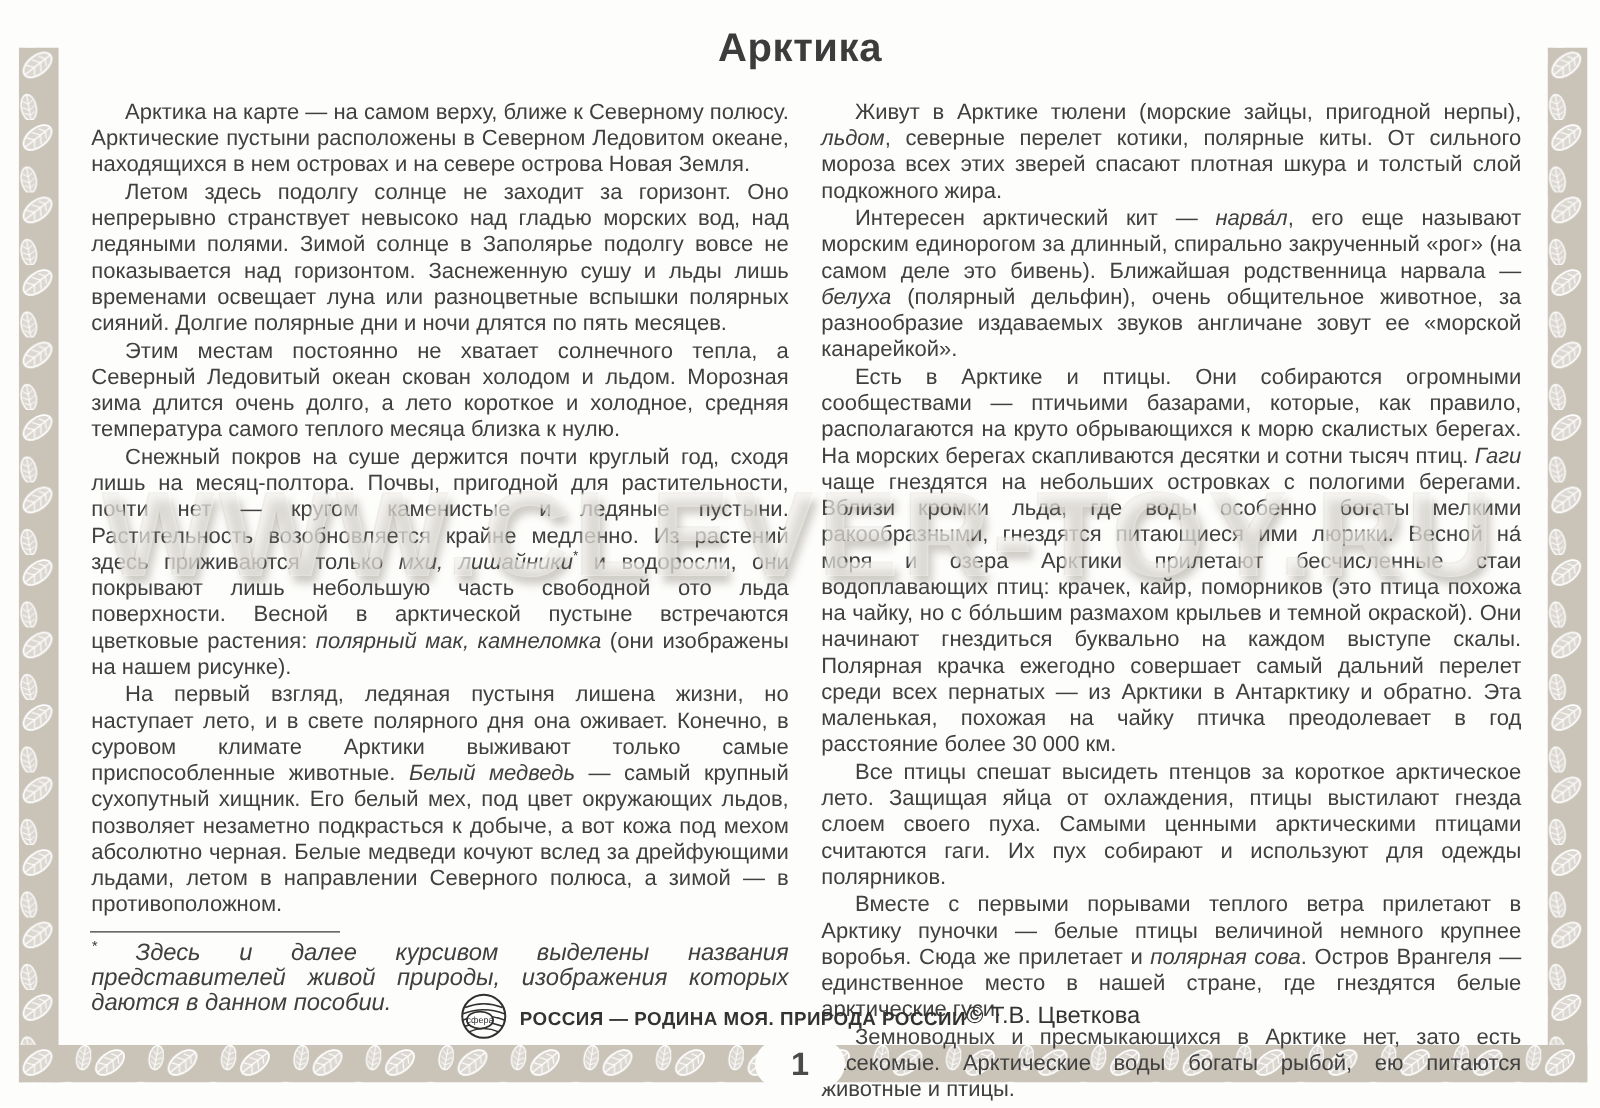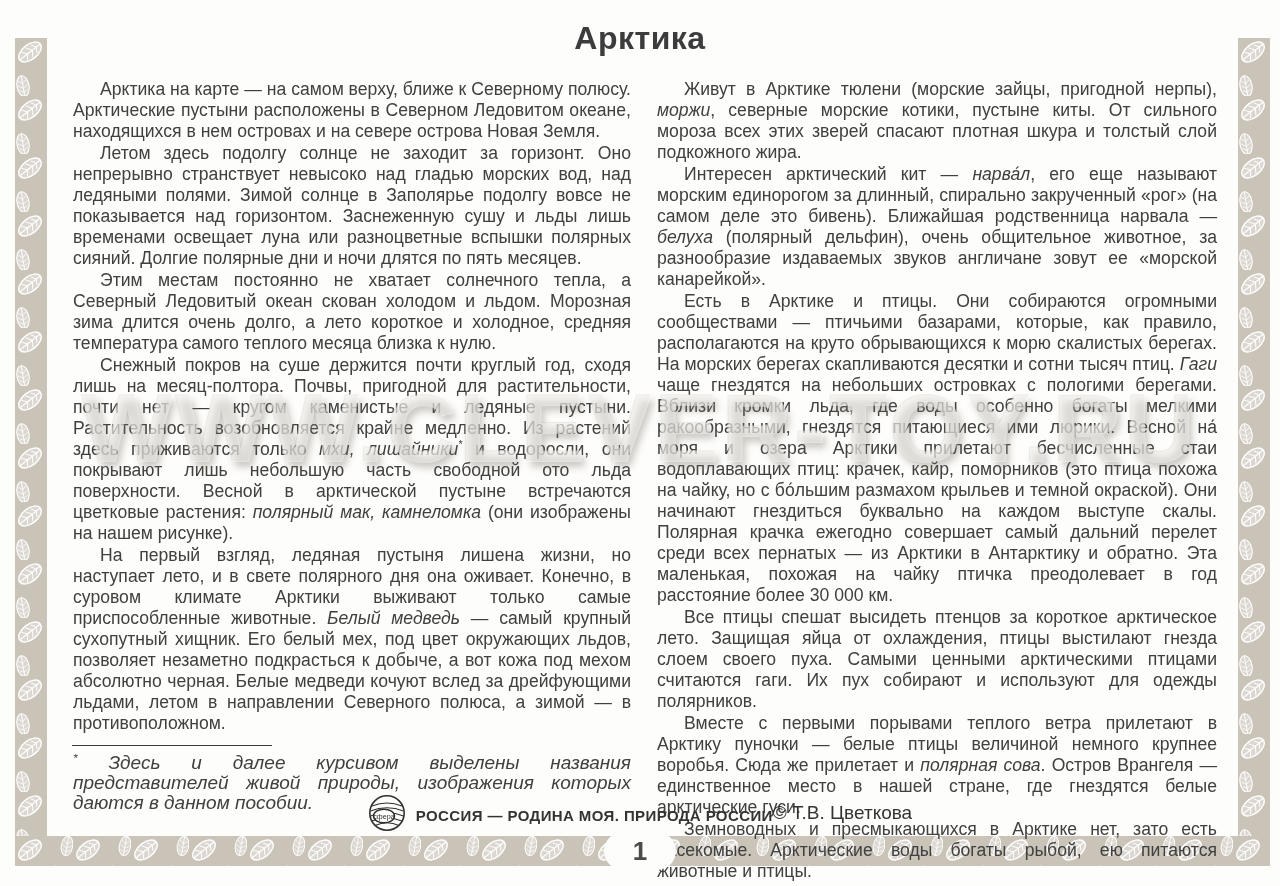--- a/index.html
+++ b/index.html
@@ -110,21 +110,21 @@
         <p class="para"><span>На первый взгляд, ледяная пустыня лишена жизни, но наступает лето, и в свете полярного дня она оживает. Конечно, в суровом климате Арктики выживают только самые приспособленные животные. </span><span class="it">Белый медведь</span><span> — самый крупный сухопутный хищник. Его белый мех, под цвет окружающих льдов, позволяет незаметно подкрасться к добыче, а вот кожа под мехом абсолютно черная. Белые медведи кочуют вслед за дрейфующими льдами, летом в направлении Северного полюса, а зимой — в противоположном.</span></p>
       </div>
     <div class="footnote-rule"></div>
     <div class="footnote">
         <p class="para"><sup>*</sup><span class="it"> Здесь и далее курсивом выделены названия представителей живой природы, изображения которых даются в данном пособии.</span></p>
       </div>
   </div>
 
   <div class="col col-right">
     <div>
-        <p class="para"><span>Живут в Арктике тюлени (морские зайцы, пригодной нерпы), </span><span class="it">моржи</span><span>, северные морские котики, пустыне киты. От сильного мороза всех этих зверей спасают плотная шкура и толстый слой подкожного жира.</span></p>
+        <p class="para"><span>Живут в Арктике тюлени (морские зайцы, пригодной нерпы), </span><span class="it">льдом</span><span>, северные перелет котики, полярные киты. От сильного мороза всех этих зверей спасают плотная шкура и толстый слой подкожного жира.</span></p>
         <p class="para"><span>Интересен арктический кит — </span><span class="it">нарва́л</span><span>, его еще называют морским единорогом за длинный, спирально закрученный «рог» (на самом деле это бивень). Ближайшая родственница нарвала — </span><span class="it">белуха</span><span> (полярный дельфин), очень общительное животное, за разнообразие издаваемых звуков англичане зовут ее «морской канарейкой».</span></p>
         <p class="para"><span>Есть в Арктике и птицы. Они собираются огромными сообществами — птичьими базарами, которые, как правило, располагаются на круто обрывающихся к морю скалистых берегах. На морских берегах скапливаются десятки и сотни тысяч птиц. </span><span class="it">Гаги</span><span> чаще гнездятся на небольших островках с пологими берегами. Вблизи кромки льда, где воды особенно богаты мелкими ракообразными, гнездятся питающиеся ими люрики. Весной на́ моря и озера Арктики прилетают бесчисленные стаи водоплавающих птиц: крачек, кайр, поморников (это птица похожа на чайку, но с бо́льшим размахом крыльев и темной окраской). Они начинают гнездиться буквально на каждом выступе скалы. Полярная крачка ежегодно совершает самый дальний перелет среди всех пернатых — из Арктики в Антарктику и обратно. Эта маленькая, похожая на чайку птичка преодолевает в год расстояние более 30 000 км.</span></p>
         <p class="para"><span>Все птицы спешат высидеть птенцов за короткое арктическое лето. Защищая яйца от охлаждения, птицы выстилают гнезда слоем своего пуха. Самыми ценными арктическими птицами считаются гаги. Их пух собирают и используют для одежды полярников.</span></p>
         <p class="para"><span>Вместе с первыми порывами теплого ветра прилетают в Арктику пуночки — белые птицы величиной немного крупнее воробья. Сюда же прилетает и </span><span class="it">полярная сова</span><span>. Остров Врангеля — единственное место в нашей стране, где гнездятся белые арктические гуси.</span></p>
         <p class="para"><span>Земноводных и пресмыкающихся в Арктике нет, зато есть насекомые. Арктические воды богаты рыбой, ею питаются животные и птицы.</span></p>
       </div>
   </div>
 
   <div class="watermark">WWW.CLEVER-TOY.RU</div>
 

